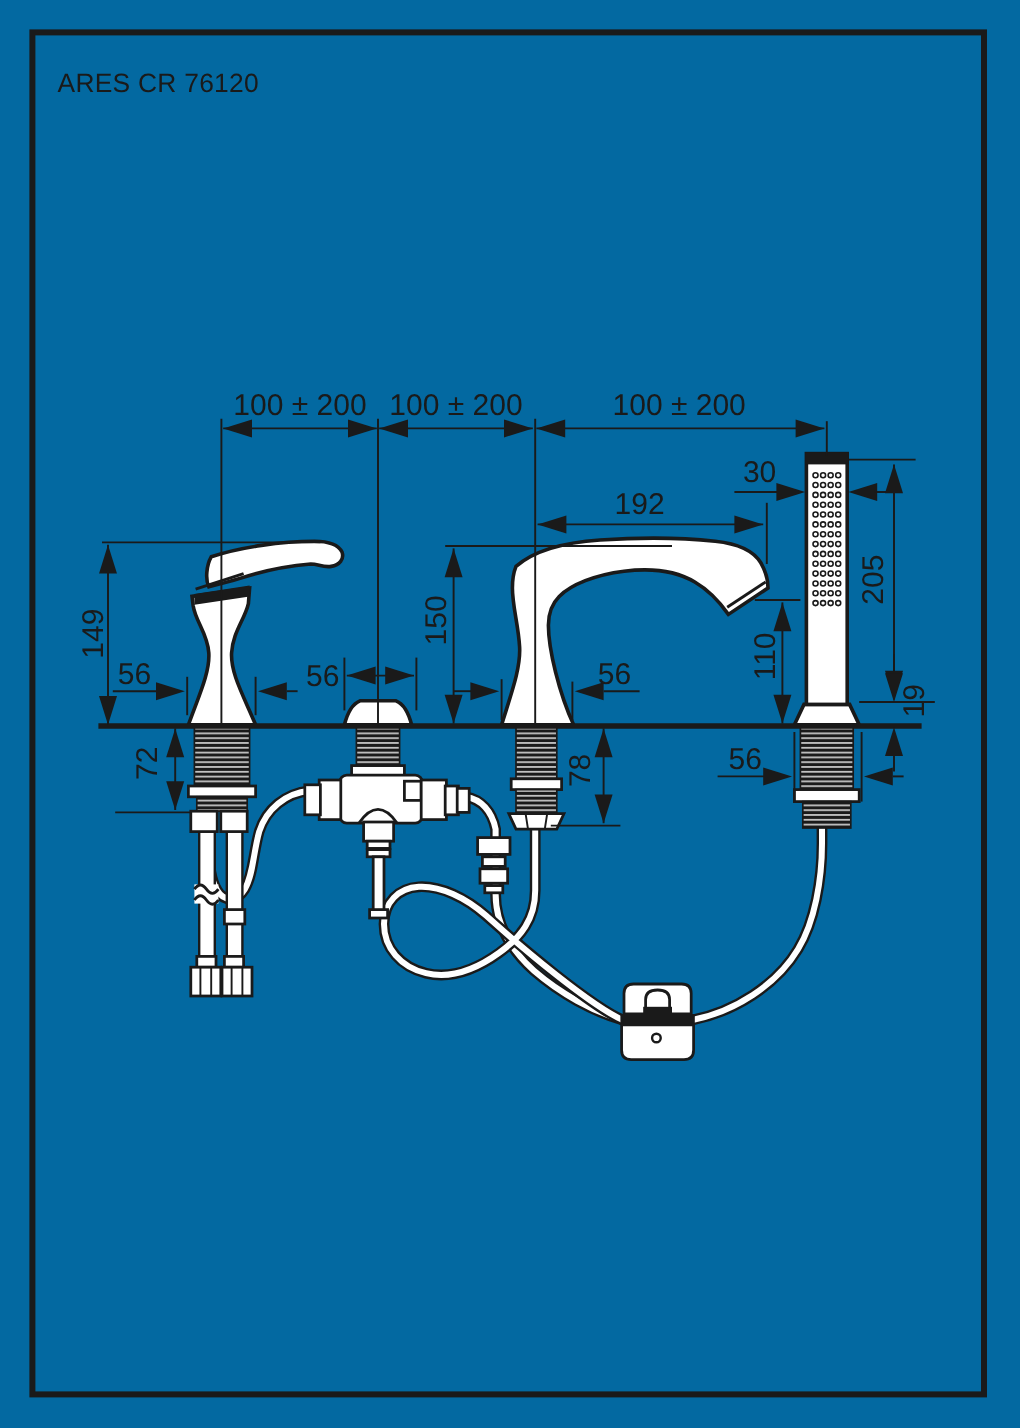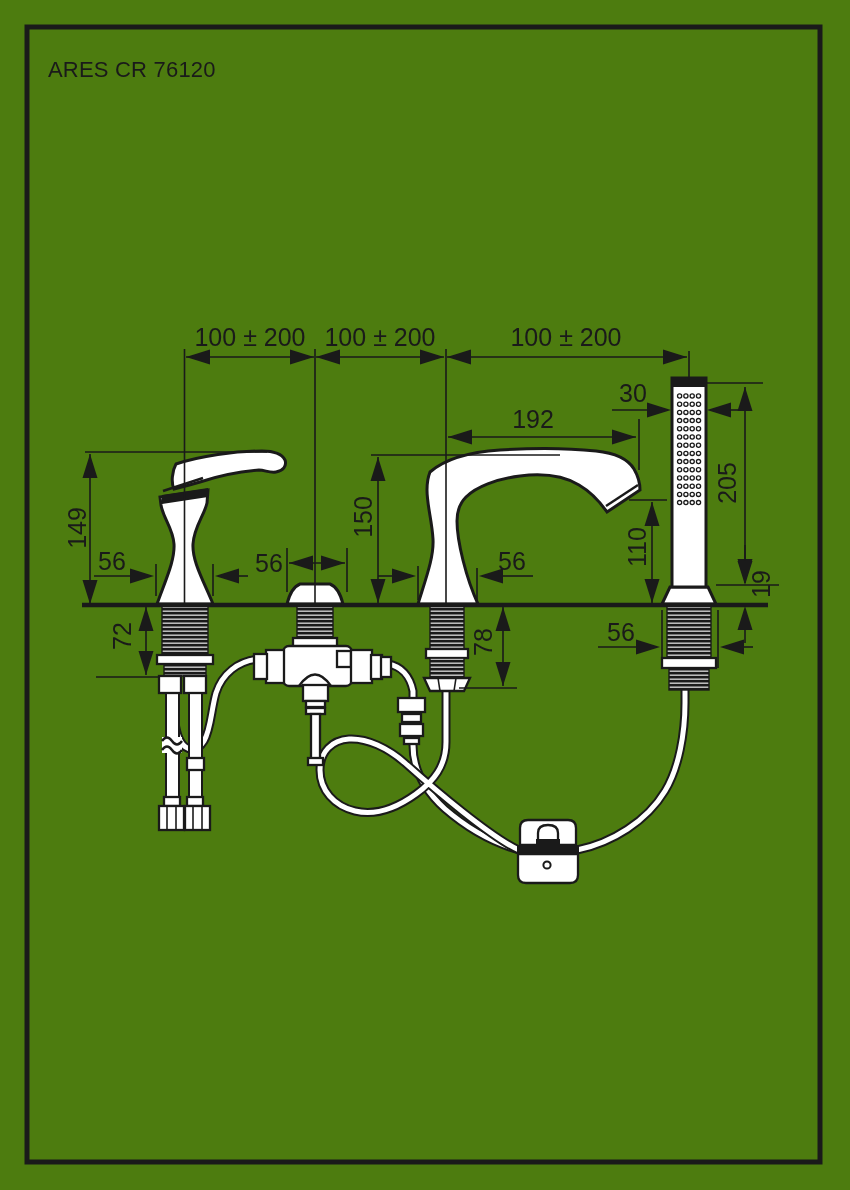--- a/index.html
+++ b/index.html
@@ -1,16 +1,16 @@
 <!DOCTYPE html>
 <html><head>
 <meta charset="utf-8">
 <style>
   html,body{margin:0;padding:0;background:#fff;}
-  .page{position:relative;width:850px;height:1190px;background:#4d7c0f;overflow:hidden;}
+  .page{position:relative;width:850px;height:1190px;background:#0369a1;overflow:hidden;}
   svg{display:block;}
   text{font-family:"Liberation Sans", sans-serif;fill:#1a1a1a;}
   .dim{font-size:25px;}
   .title{font-size:22px;letter-spacing:0.2px;}
   .ln{stroke:#1a1a1a;fill:none;}
   .thin{stroke-width:1.6;}
   .med{stroke-width:2.4;}
   .fix{stroke:#1a1a1a;stroke-width:3;fill:#ffffff;}
   .arr{fill:#1a1a1a;stroke:none;}
   .hoseB{stroke:#1a1a1a;stroke-width:9;fill:none;stroke-linecap:round;}

